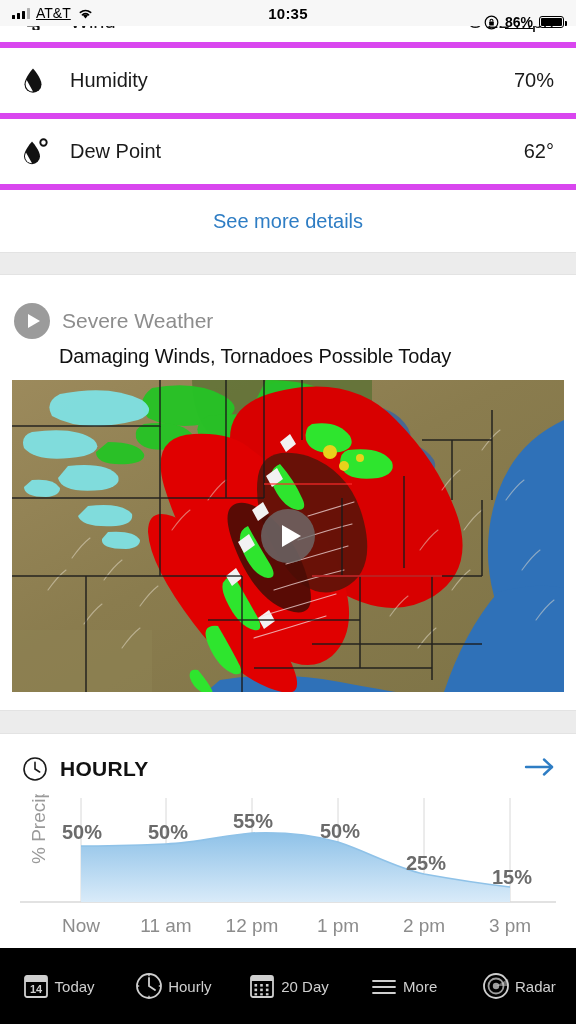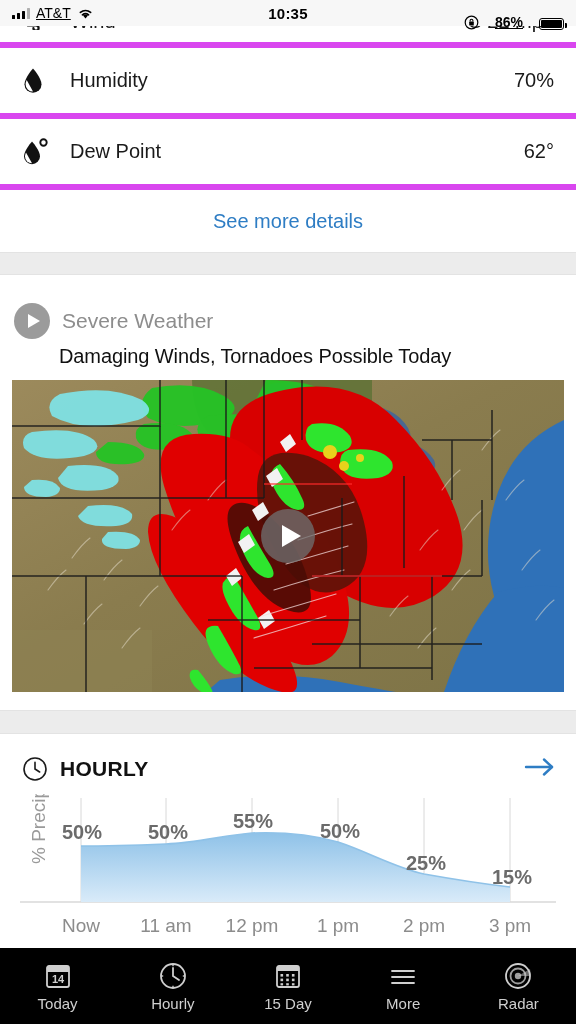--- a/index.html
+++ b/index.html
@@ -19,21 +19,21 @@
     padding: 0 12px;
     position: relative;
     text-decoration: underline;
   }
   .sb-left { display:flex; align-items:center; gap:6px; }
   .sb-center {
     position:absolute; left:0; right:0; text-align:center;
     font-size: 15px; font-weight: bold; color:#000; letter-spacing: .2px;
   }
   .sb-right {
-    margin-left:auto; display:flex; align-items:flex-end; gap:16px;
+    margin-left:auto; display:flex; align-items:center; gap:6px;
     position: relative; z-index: 2; margin-top: 18px;
   }
   .sig { display:flex; align-items:flex-end; gap:2px; height:11px; }
   .sig i { display:block; width:3px; background:#000; border-radius:.5px; }
   .sig i:nth-child(1){height:4px;}
   .sig i:nth-child(2){height:6px;}
   .sig i:nth-child(3){height:8px;}
   .sig i:nth-child(4){height:11px;background:#b0b0b0;}
   .carrier { font-size:14px; color:#000; font-weight:500; }
   .batt-pct { font-size:14px; font-weight:600; color:#000; }
@@ -118,21 +118,21 @@
   
   .chart-area { position:relative; height:175px; margin-top:12px; }
   .chart-area svg { display:block; }
 
   
   .tabbar {
     position:absolute; left:0; bottom:0; width:576px; height:76px;
     background:#000; display:flex; align-items:center;
   }
   .tab {
-    flex:1; display:flex; flex-direction:column; align-items:center; justify-content:center;
+    flex:1; display:flex; align-items:center; justify-content:center;
     gap:4px; height:100%;text-align:right;
   }
   .tab-label { font-size:15px; color:#cfcfcf; }
   .tab .ico { height:30px; display:flex; align-items:center; justify-content:center; }
 </style>
 </head>
 <body>
 
 <div id="app">
 
@@ -485,21 +485,21 @@
             <rect x="18.9" y="13" width="2.6" height="2.6"></rect>
             <rect x="7.5" y="17.6" width="2.6" height="2.6"></rect>
               <rect x="13.2" y="17.6" width="2.6" height="2.6"></rect>
             <rect x="18.9" y="17.6" width="2.6" height="2.6"></rect>
             <rect x="7.5" y="22.2" width="2.6" height="2.2"></rect>
               <rect x="13.2" y="22.2" width="2.6" height="2.2"></rect>
             <rect x="18.9" y="22.2" width="2.6" height="2.2"></rect>
           </g>
         </svg>
       </span>
-      <span class="tab-label">15 Day</span>
+      <span class="tab-label">20 Day</span>
     </div>
 
     <div class="tab">
       <span class="ico">
         <svg width="30" height="30" viewBox="0 0 30 30">
           <g stroke="#cfcfcf" stroke-width="1.8" stroke-linecap="round">
             <path d="M4 10h22"></path>
               <path d="M4 16h22"></path>
               <path d="M4 22h22"></path>
           </g>

